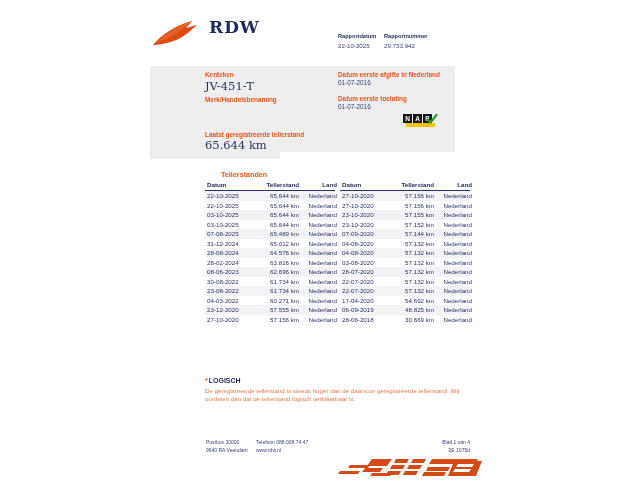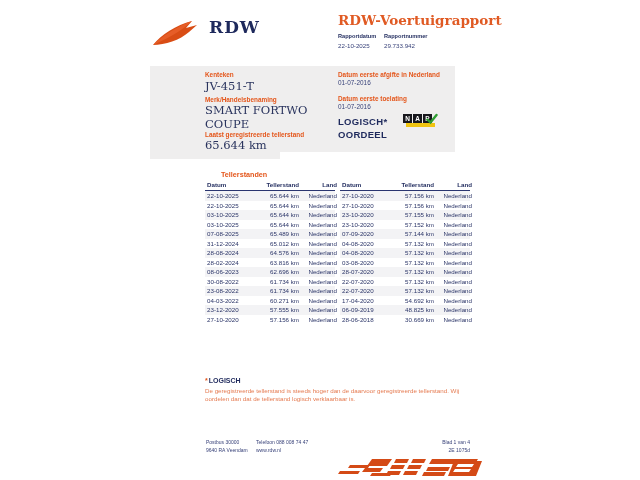--- a/index.html
+++ b/index.html
@@ -77,53 +77,47 @@
 <body>
 
 <div class="page">
 
   <svg class="logo-swoosh" viewBox="0 0 50 32">
     <path d="M1 27 C9 17 24 7 40 3 L34 10 L45 7 L37 14 C28 22 13 27 1 27 Z" fill="#d94d15"></path>
     <path d="M1 27 C12 22 24 16 33 9 L40 3 C26 8 10 18 1 27 Z" fill="#e8602a" opacity="0.85"></path>
   </svg>
   <div class="logo-text">RDW</div>
 
-  <div class="report-title">RDW-Voertuigrapport</div>
 
   <div class="meta meta-date" style="position:absolute;left:338px;">
     <span class="lbl">Rapportdatum</span>
     <span class="val">22-10-2025</span>
   </div>
   <div class="meta meta-number" style="position:absolute;left:384px;">
     <span class="lbl">Rapportnummer</span>
     <span class="val">29.733.942</span>
   </div>
 
   <div class="panel"></div>
   <div class="panel-ext"></div>
 
   <div class="fld olabel f-kenteken-l">Kenteken</div>
   <div class="fld serifval f-kenteken-v">JV-451-T</div>
 
   <div class="fld olabel f-merk-l">Merk/Handelsbenaming</div>
-  <div class="fld serifval f-merk-v">SMART FORTWO COUPE</div>
 
   <div class="fld olabel f-teller-l">Laatst geregistreerde tellerstand</div>
   <div class="fld serifval f-teller-v">65.644 km</div>
 
   <div class="fld olabel f-afgifte-l">Datum eerste afgifte in Nederland</div>
   <div class="fld smallval f-afgifte-v">01-07-2016</div>
 
   <div class="fld olabel f-toelating-l">Datum eerste toelating</div>
   <div class="fld smallval f-toelating-v">01-07-2016</div>
 
-  <div class="fld f-oordeel">
-    <span>LOGISCH*</span><br>
-    <span>OORDEEL</span>
-  </div>
 
   <div class="nap">
     <span class="sq n">N</span>
     <span class="sq a">A</span>
     <span class="sq p">P</span>
     <span class="nap-bar"></span>
     <svg class="nap-check" viewBox="0 0 12 12">
       <path d="M1.5 6.5 L4.5 9.5 L10.5 2" stroke="#2f9e33" stroke-width="2.4" fill="none" stroke-linecap="round"></path>
     </svg>
   </div>

